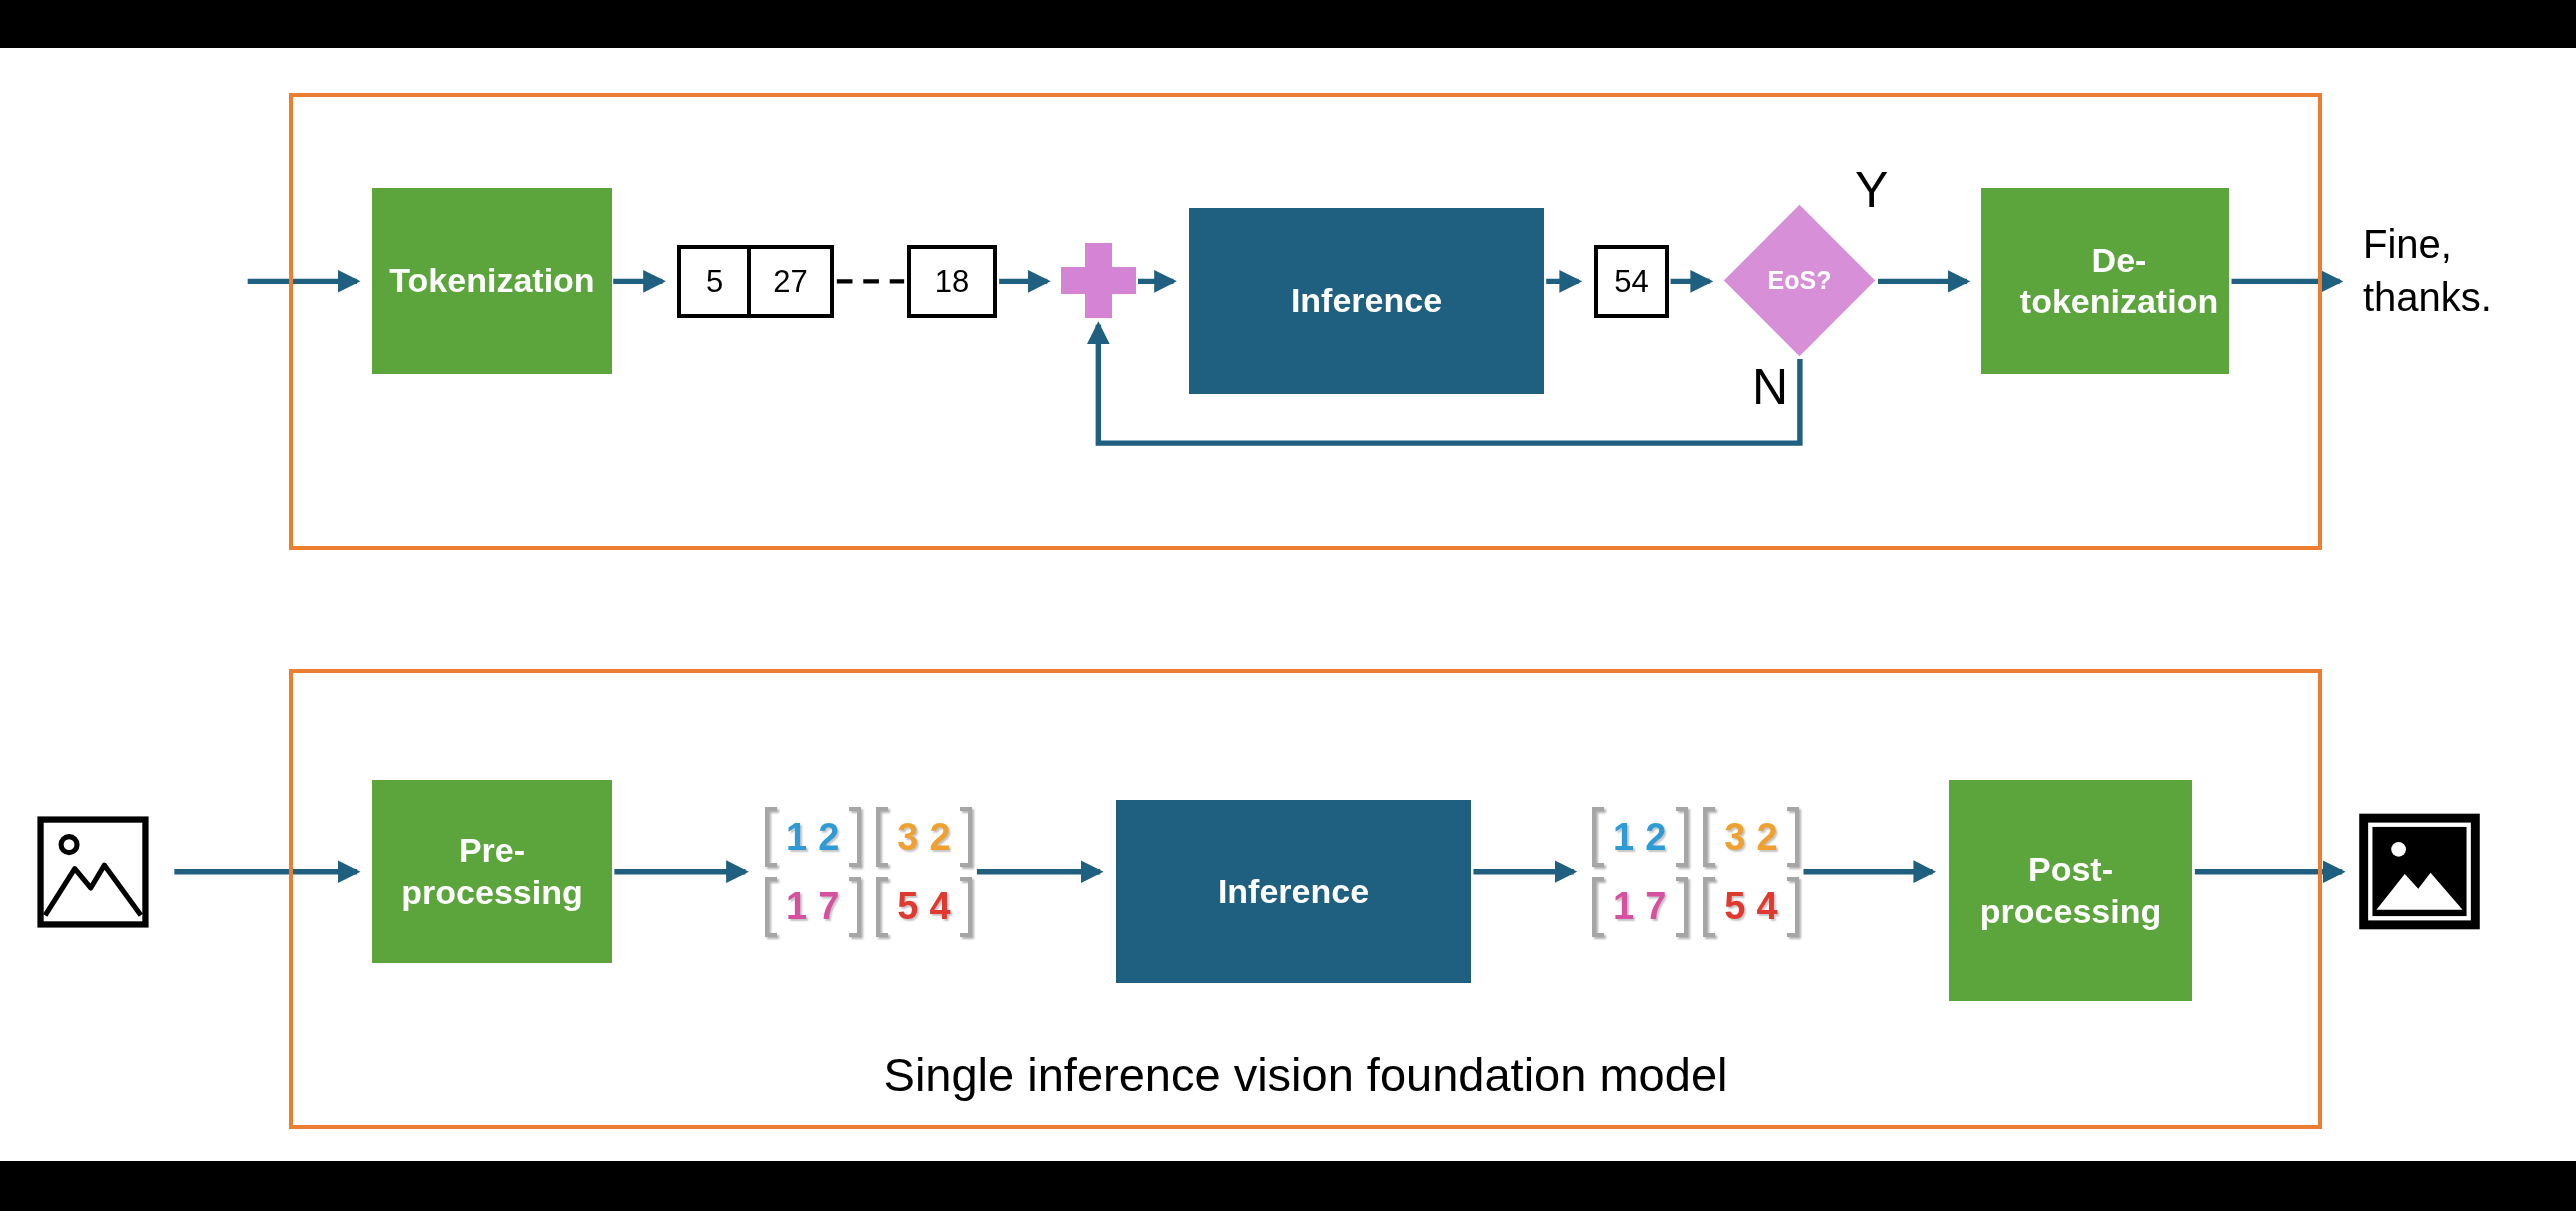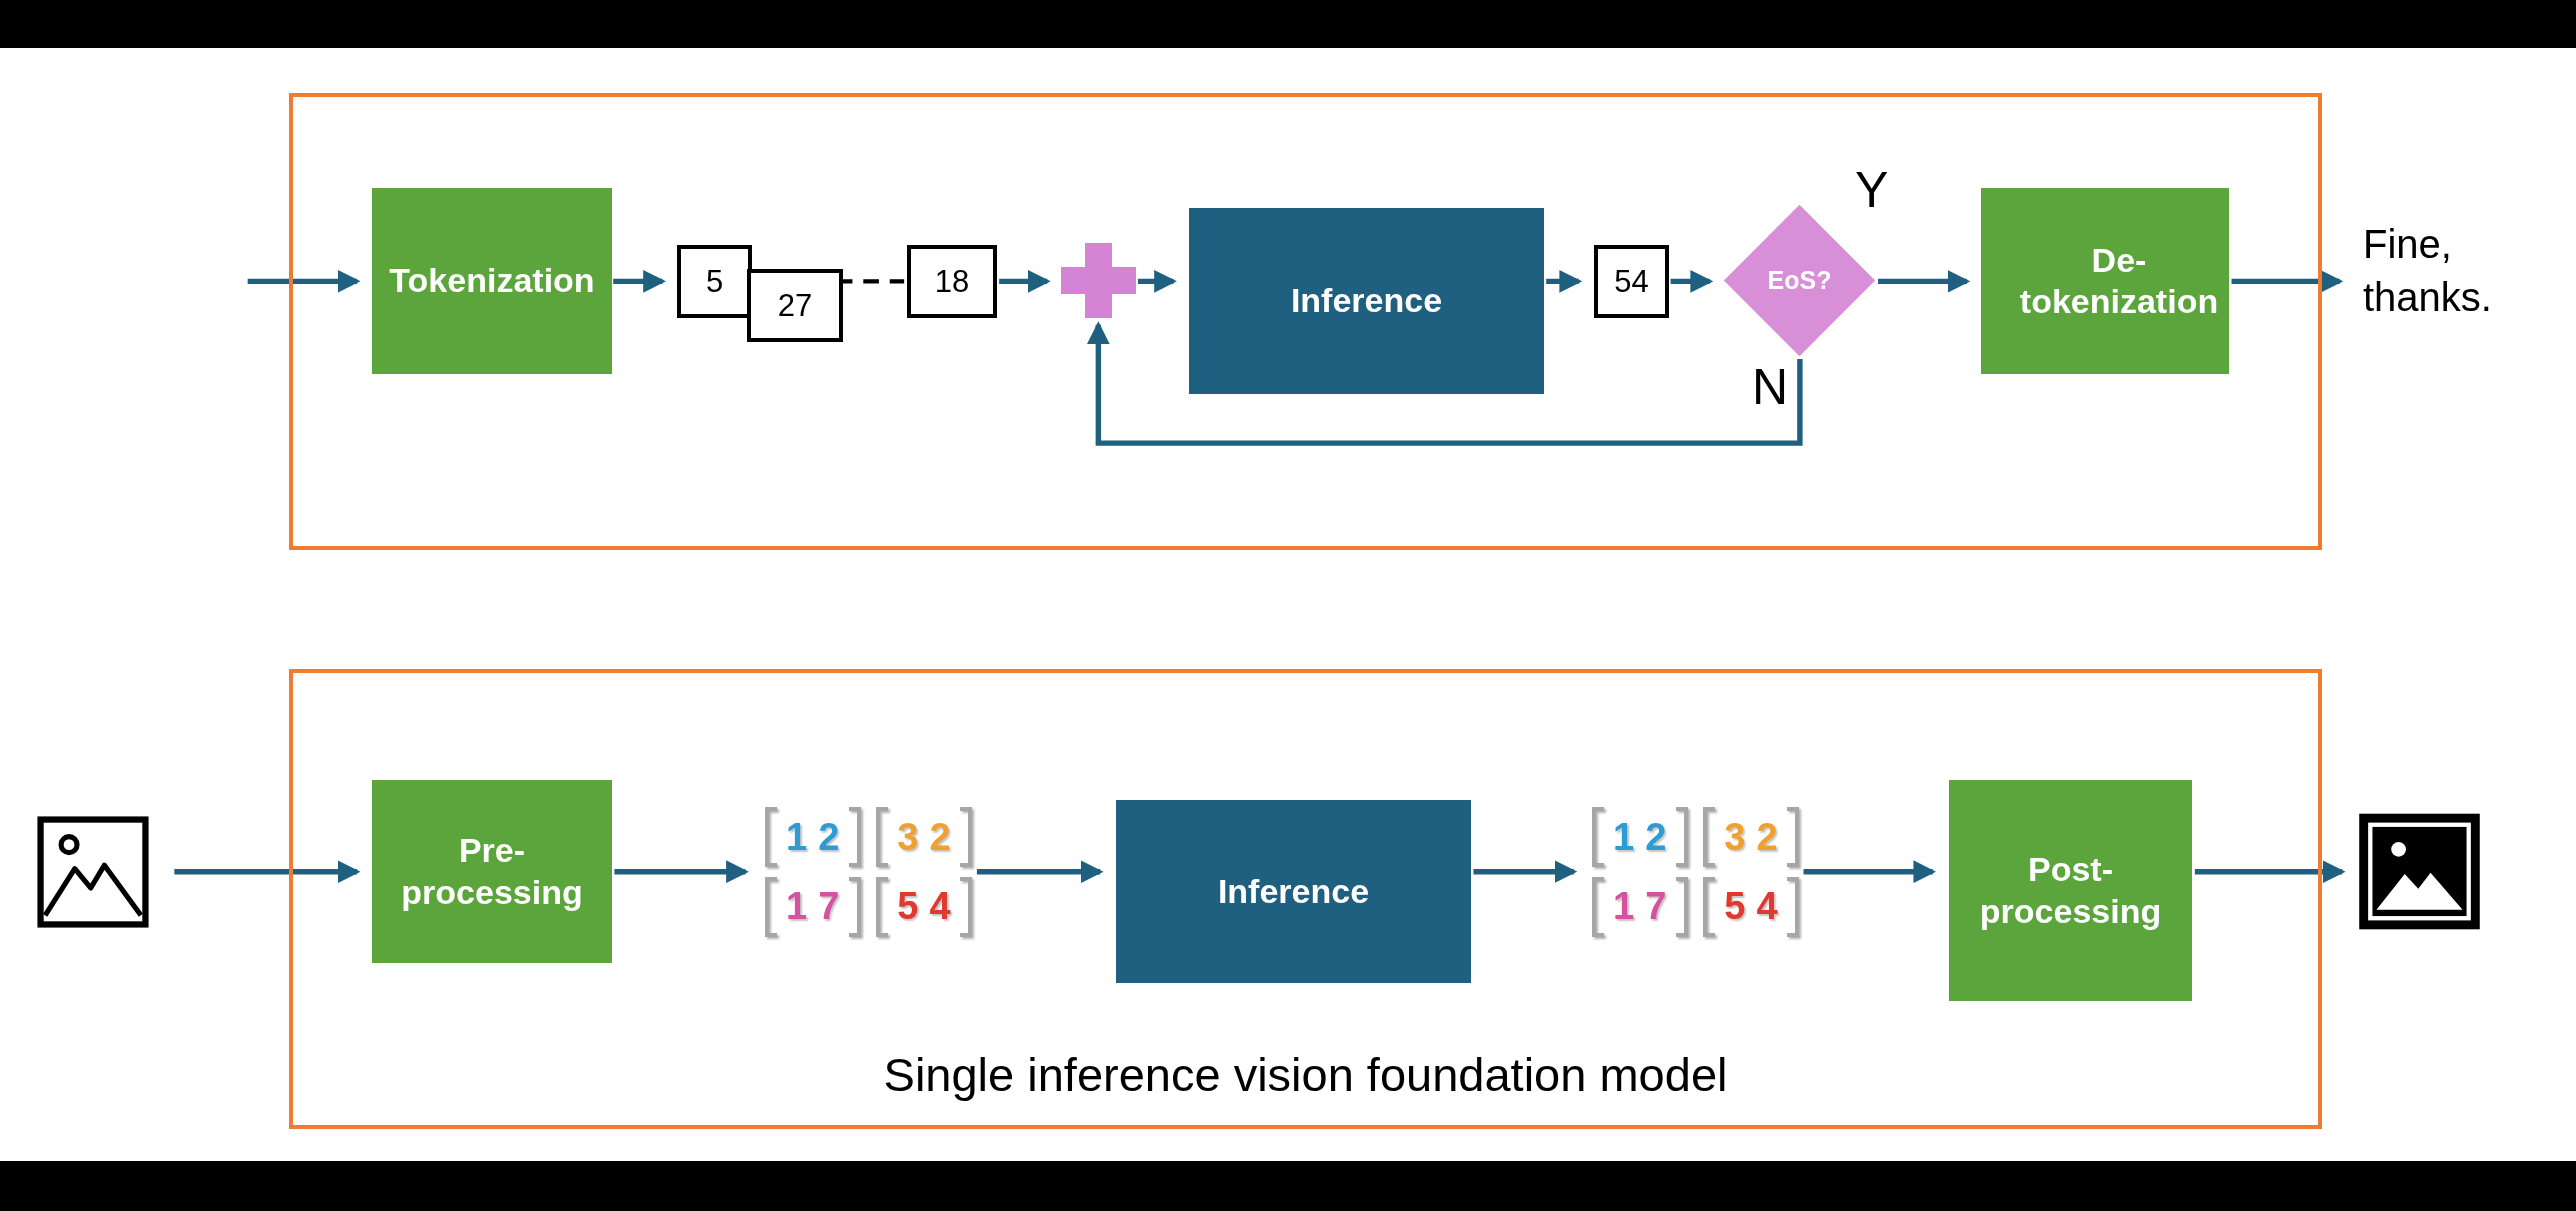--- a/index.html
+++ b/index.html
@@ -36,21 +36,21 @@
   .pre               { left:372px;  top:780px; width:240px; height:183px; }
   .inference-bottom  { left:1116px; top:780px; width:355px; height:183px; }
   .post              { left:1949px; top:780px; width:243px; height:221px; }
 
   .token-cell {
     position:absolute; background:#fff; border:4.8px solid var(--token-border, #000);
     display:flex; align-items:center; justify-content:center;
     font-size:31px; color:#000; height:73px; top:245px;
   }
   .t5  { left:677px; width:75px; }
-  .t27 { left:747px; width:96px;margin-top:24px; }
+  .t27 { left:747px; width:87px; }
   .t13 { left:907px; width:90px; }
   .t54 { left:1594px; width:75px; }
 
   .plus { position:absolute; left:1061px; top:243px; width:75px; height:75px; }
   .plus .ph { position:absolute; left:0; top:24px; width:75px; height:26.5px; background:var(--plum, #D583D5); }
   .plus .pv { position:absolute; left:24px; top:0; width:26.5px; height:75px; background:var(--plum, #D583D5); }
 
   .diamond {
     position:absolute; left:1746px; top:227px; width:107px; height:107px;
     background: var(--diamond-pink, #D78FD7); transform:rotate(45deg);

